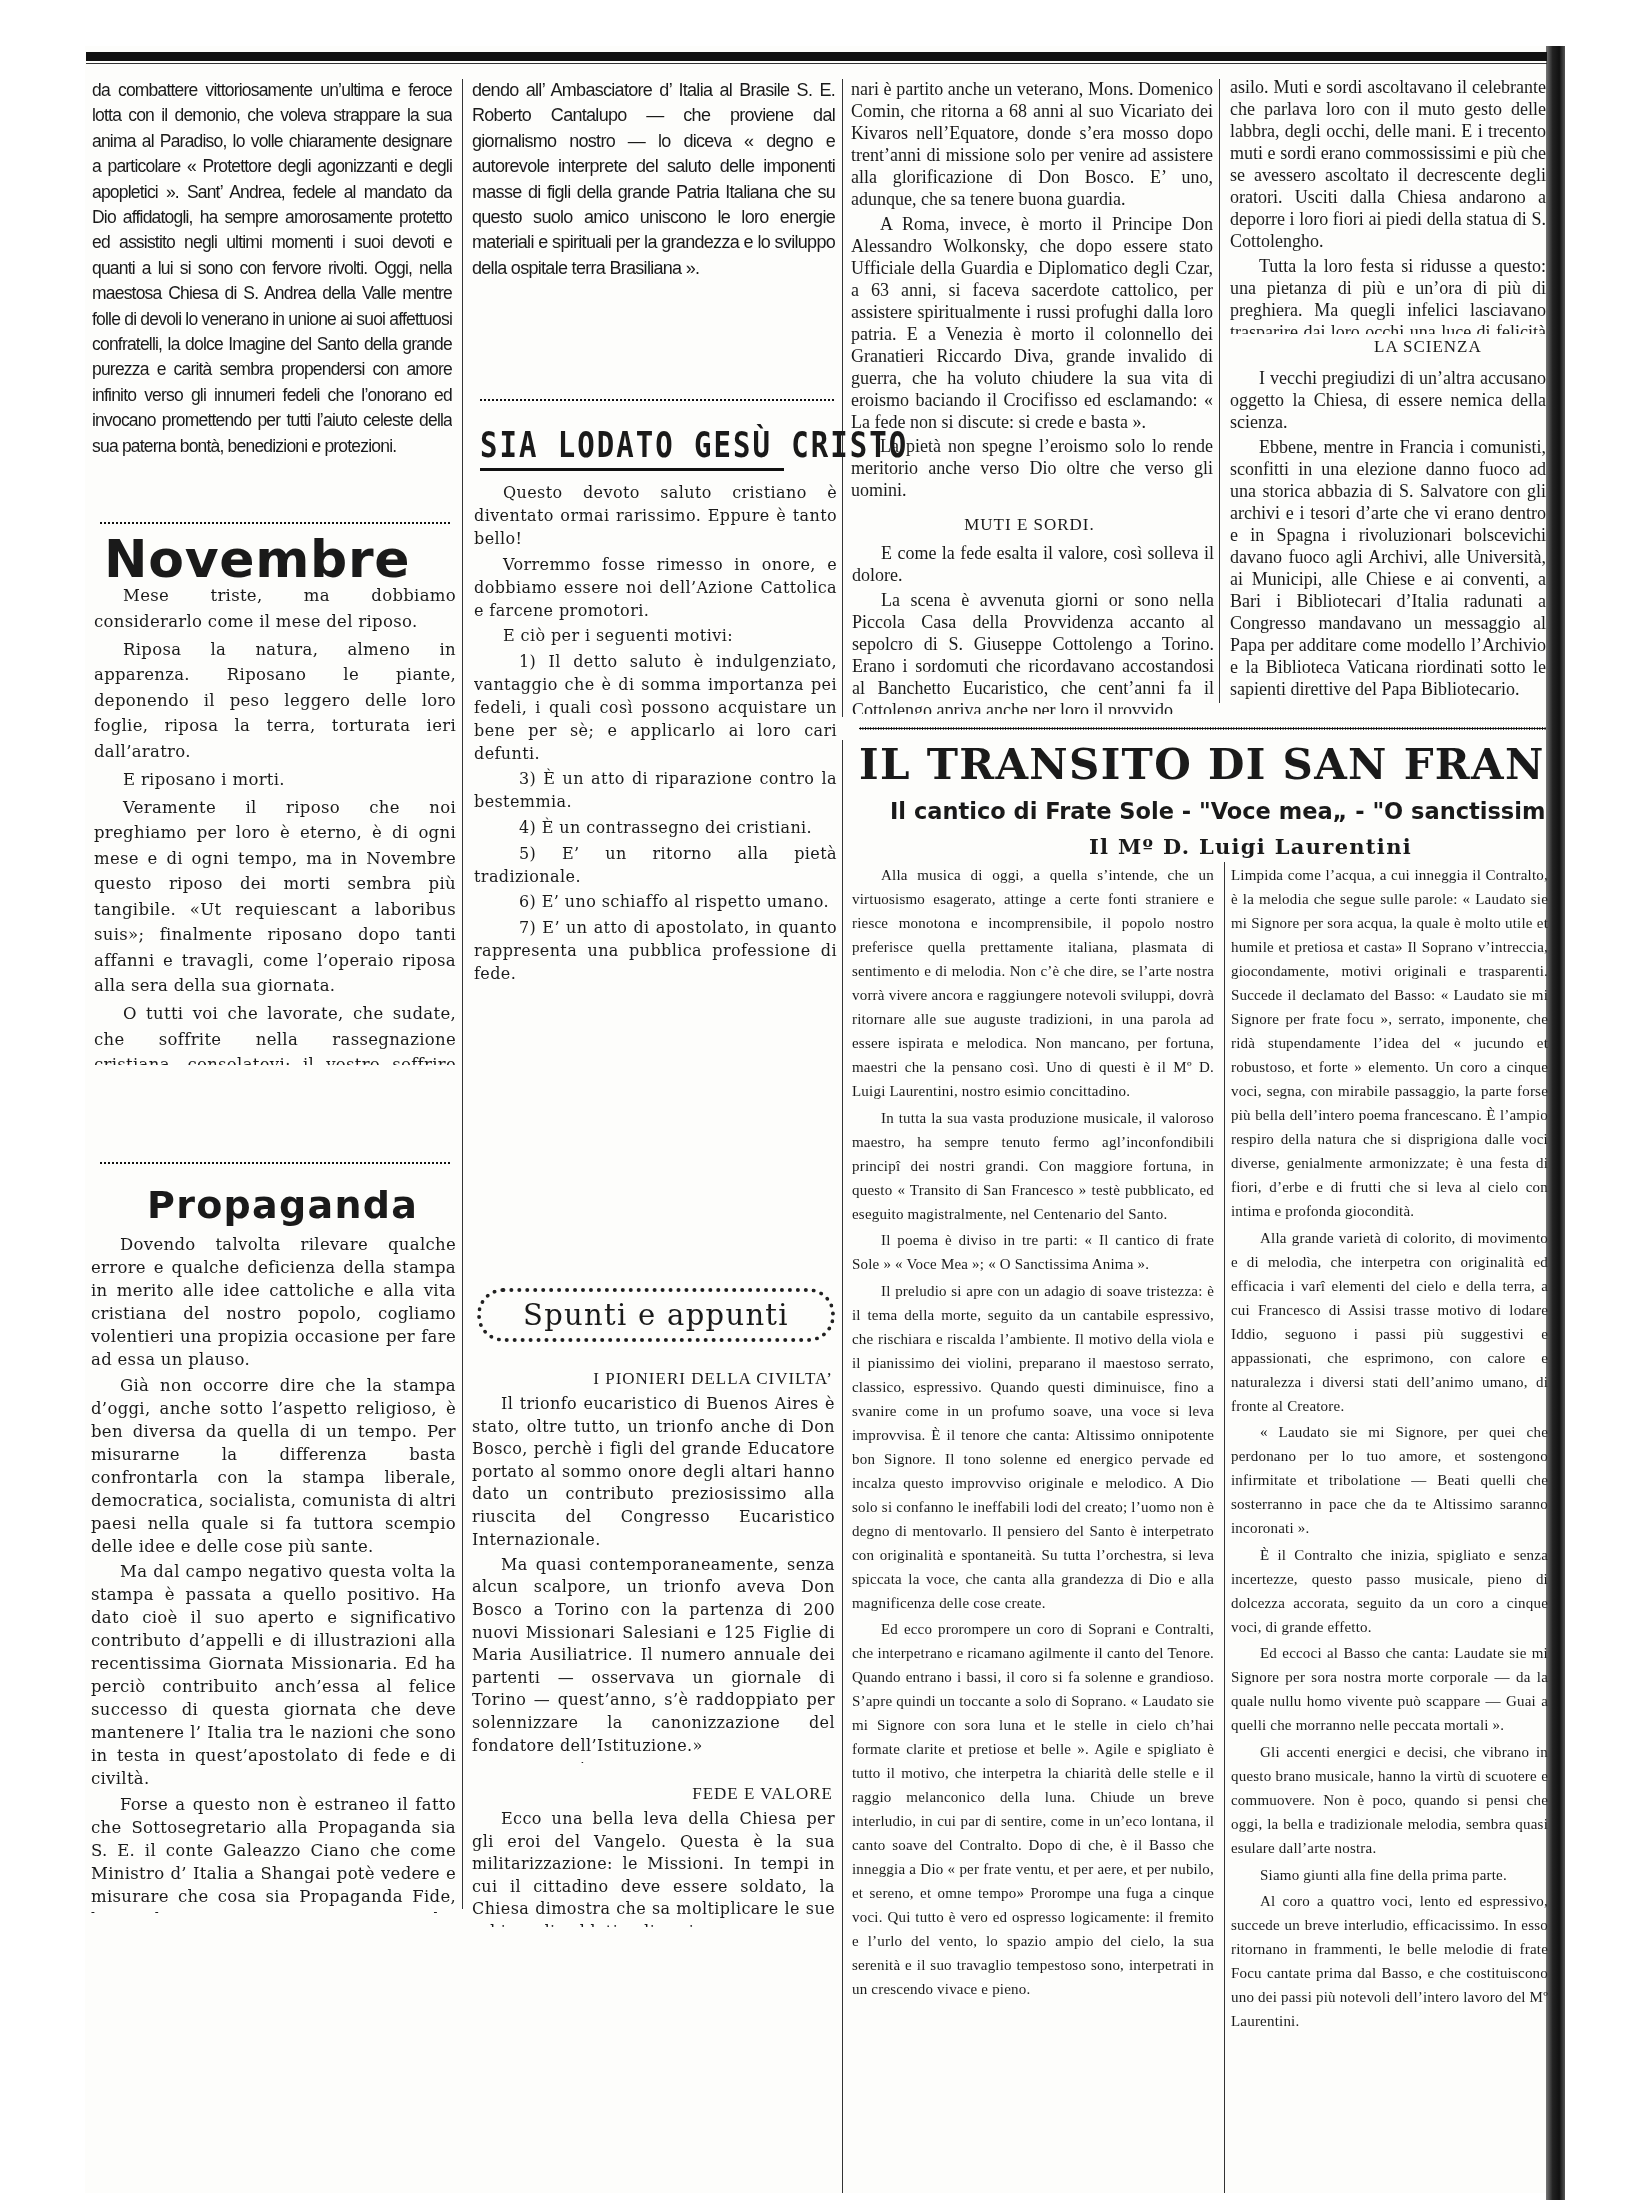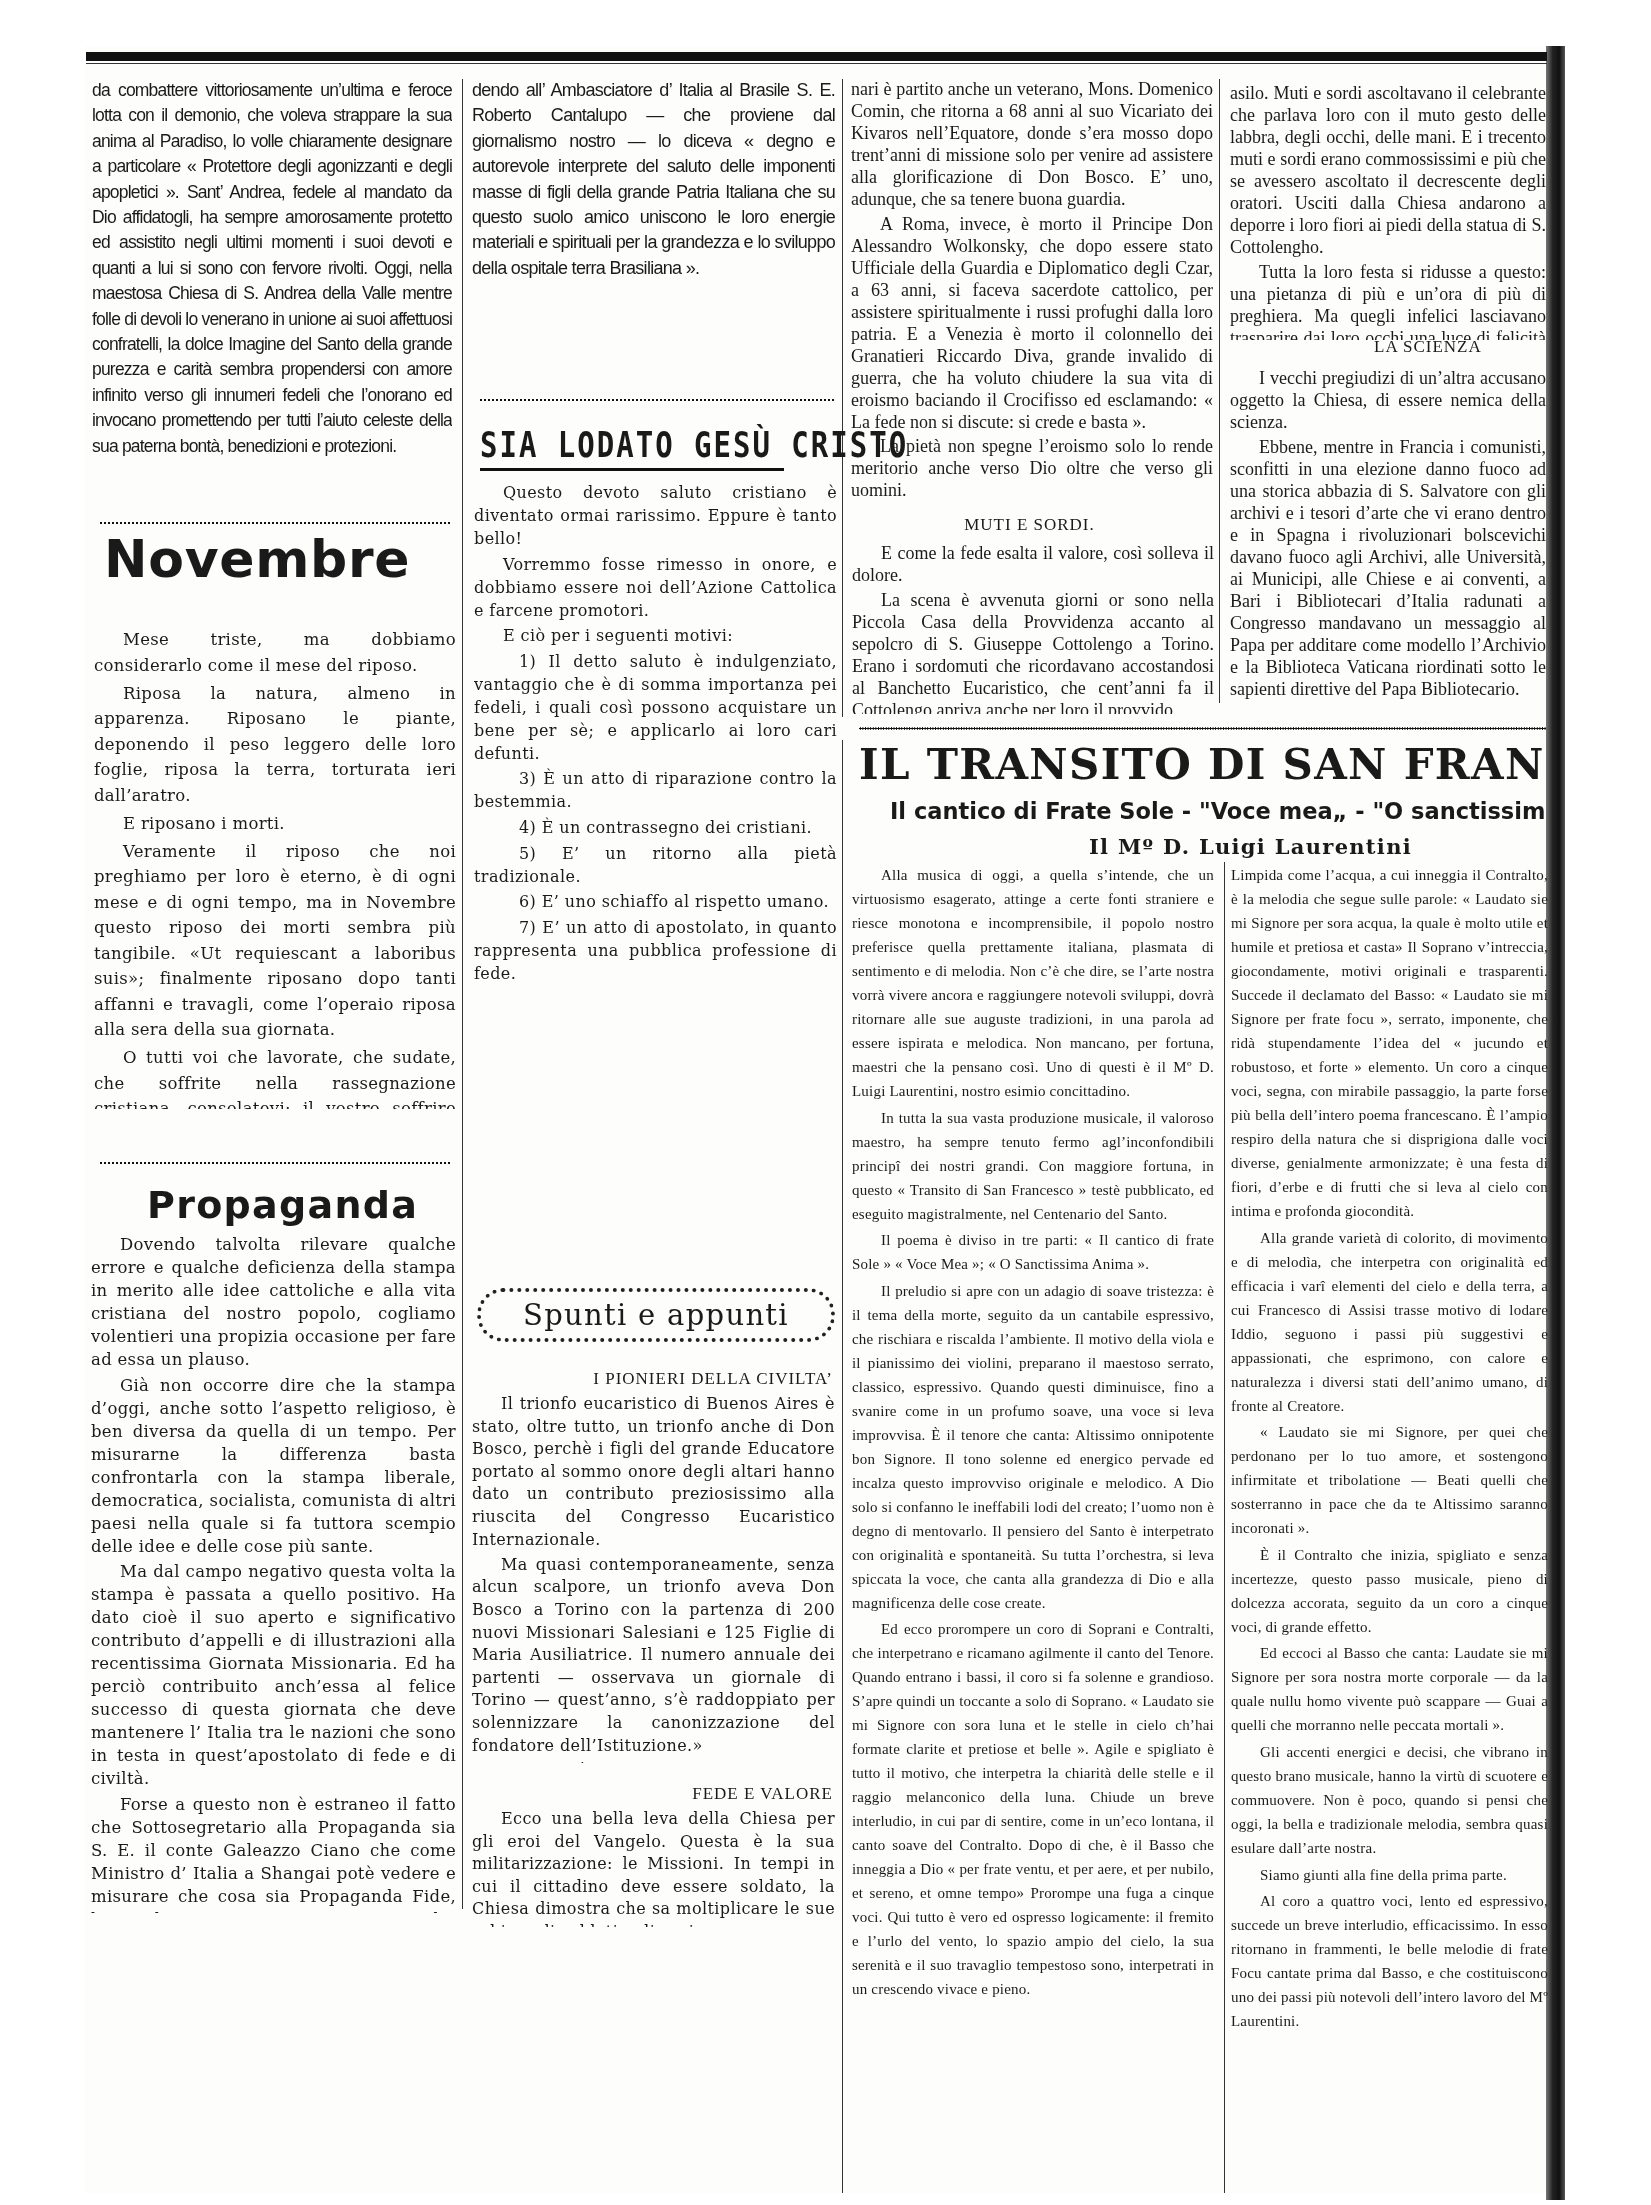--- a/index.html
+++ b/index.html
@@ -44,21 +44,21 @@
 <div class="colrule" style="left:842px;top:79px;height:638px;"></div>
 <div class="colrule" style="left:842px;top:740px;height:1453px;"></div>
 <div class="colrule" style="left:1219px;top:79px;height:624px;"></div>
 <div class="colrule" style="left:1224px;top:862px;height:1331px;"></div>
 
 <div class="col c1 clip" style="left:92px;top:78px;width:360px;height:429px;">
   <p class="ni">da combattere vittoriosamente un’ultima e feroce lotta con il demonio, che voleva strappare la sua anima al Paradiso, lo volle chiaramente designare a particolare « Protettore degli agonizzanti e degli apopletici ». Sant’ Andrea, fedele al mandato da Dio affidatogli, ha sempre amorosamente protetto ed assistito negli ultimi momenti i suoi devoti e quanti a lui si sono con fervore rivolti. Oggi, nella maestosa Chiesa di S. Andrea della Valle mentre folle di devoli lo venerano in unione ai suoi affettuosi confratelli, la dolce Imagine del Santo della grande purezza e carità sembra propendersi con amore infinito verso gli innumeri fedeli che l’onorano ed invocano promettendo per tutti l’aiuto celeste della sua paterna bontà, benedizioni e protezioni.</p>
 </div>
 <div class="dotline" style="left:99px;top:521px;width:353px;"></div>
 <div class="h-nov" style="left:104px;top:529px;">Novembre</div>
-<div class="col c1b clip" style="left:94px;top:583px;width:362px;height:482px;margin-top:44px;">
+<div class="col c1b clip" style="left:94px;top:583px;width:362px;height:482px;">
   <p>Mese triste, ma dobbiamo considerarlo come il mese del riposo.</p>
   <p>Riposa la natura, almeno in apparenza. Riposano le piante, deponendo il peso leggero delle loro foglie, riposa la terra, torturata ieri dall’aratro.</p>
   <p>E riposano i morti.</p>
   <p>Veramente il riposo che noi preghiamo per loro è eterno, è di ogni mese e di ogni tempo, ma in Novembre questo riposo dei morti sembra più tangibile. «Ut requiescant a laboribus suis»; finalmente riposano dopo tanti affanni e travagli, come l’operaio riposa alla sera della sua giornata.</p>
   <p>O tutti voi che lavorate, che sudate, che soffrite nella rassegnazione cristiana, consolatevi: il vostro soffrire non sarà eterno, verrà giorno in cui riposerete: sopportate ancora per poco: è tanto breve la vita!</p>
 
 </div>
 <div class="dotline" style="left:99px;top:1161px;width:353px;"></div>
 <div class="h-prop" style="left:147px;top:1183px;">Propaganda</div>
 <div class="col c1b clip" style="left:91px;top:1233px;width:365px;height:680px;line-height:23px;">
@@ -106,21 +106,21 @@
   <p class="ni">nari è partito anche un veterano, Mons. Domenico Comin, che ritorna a 68 anni al suo Vicariato dei Kivaros nell’Equatore, donde s’era mosso dopo trent’anni di missione solo per venire ad assistere alla glorificazione di Don Bosco. E’ uno, adunque, che sa tenere buona guardia.</p>
   <p>A Roma, invece, è morto il Principe Don Alessandro Wolkonsky, che dopo essere stato Ufficiale della Guardia e Diplomatico degli Czar, a 63 anni, si faceva sacerdote cattolico, per assistere spiritualmente i russi profughi dalla loro patria. E a Venezia è morto il colonnello dei Granatieri Riccardo Diva, grande invalido di guerra, che ha voluto chiudere la sua vita di eroismo baciando il Crocifisso ed esclamando: « La fede non si discute: si crede e basta ».</p>
   <p>La pietà non spegne l’eroismo solo lo rende meritorio anche verso Dio oltre che verso gli uomini.</p>
 </div>
 <div class="subhead" style="left:852px;top:515px;width:355px;text-align:center;">MUTI E SORDI.</div>
 <div class="col c3 clip" style="left:852px;top:542px;width:362px;height:172px;line-height:22px;">
   <p>E come la fede esalta il valore, così solleva il dolore.</p>
   <p>La scena è avvenuta giorni or sono nella Piccola Casa della Provvidenza accanto al sepolcro di S. Giuseppe Cottolengo a Torino. Erano i sordomuti che ricordavano accostandosi al Banchetto Eucaristico, che cent’anni fa il Cottolengo apriva anche per loro il provvido</p>
 </div>
 
-<div class="col c4 clip" style="left:1230px;top:82px;width:316px;height:258px;line-height:22px;">
+<div class="col c4 clip" style="left:1230px;top:76px;width:316px;height:258px;line-height:22px;">
   <p class="ni">asilo. Muti e sordi ascoltavano il celebrante che parlava loro con il muto gesto delle labbra, degli occhi, delle mani. E i trecento muti e sordi erano commossissimi e più che se avessero ascoltato il decrescente degli oratori. Usciti dalla Chiesa andarono a deporre i loro fiori ai piedi della statua di S. Cottolengho.</p>
   <p>Tutta la loro festa si ridusse a questo: una pietanza di più e un’ora di più di preghiera. Ma quegli infelici lasciavano trasparire dai loro occhi una luce di felicità che tanti che hanno voce e udito non hanno.</p>
 </div>
 <div class="subhead" style="left:1374px;top:337px;width:251px;text-align:left;">LA SCIENZA</div>
 <div class="col c4 clip" style="left:1230px;top:367px;width:316px;height:337px;line-height:22px;">
   <p>I vecchi pregiudizi di un’altra accusano oggetto la Chiesa, di essere nemica della scienza.</p>
   <p>Ebbene, mentre in Francia i comunisti, sconfitti in una elezione danno fuoco ad una storica abbazia di S. Salvatore con gli archivi e i tesori d’arte che vi erano dentro e in Spagna i rivoluzionari bolscevichi davano fuoco agli Archivi, alle Università, ai Municipi, alle Chiese e ai conventi, a Bari i Bibliotecari d’Italia radunati a Congresso mandavano un messaggio al Papa per additare come modello l’Archivio e la Biblioteca Vaticana riordinati sotto le sapienti direttive del Papa Bibliotecario.</p>
   <p>Il semplice accostamento di questi fatti fa da solo eloquente il contrasto.</p>
 </div>
 

